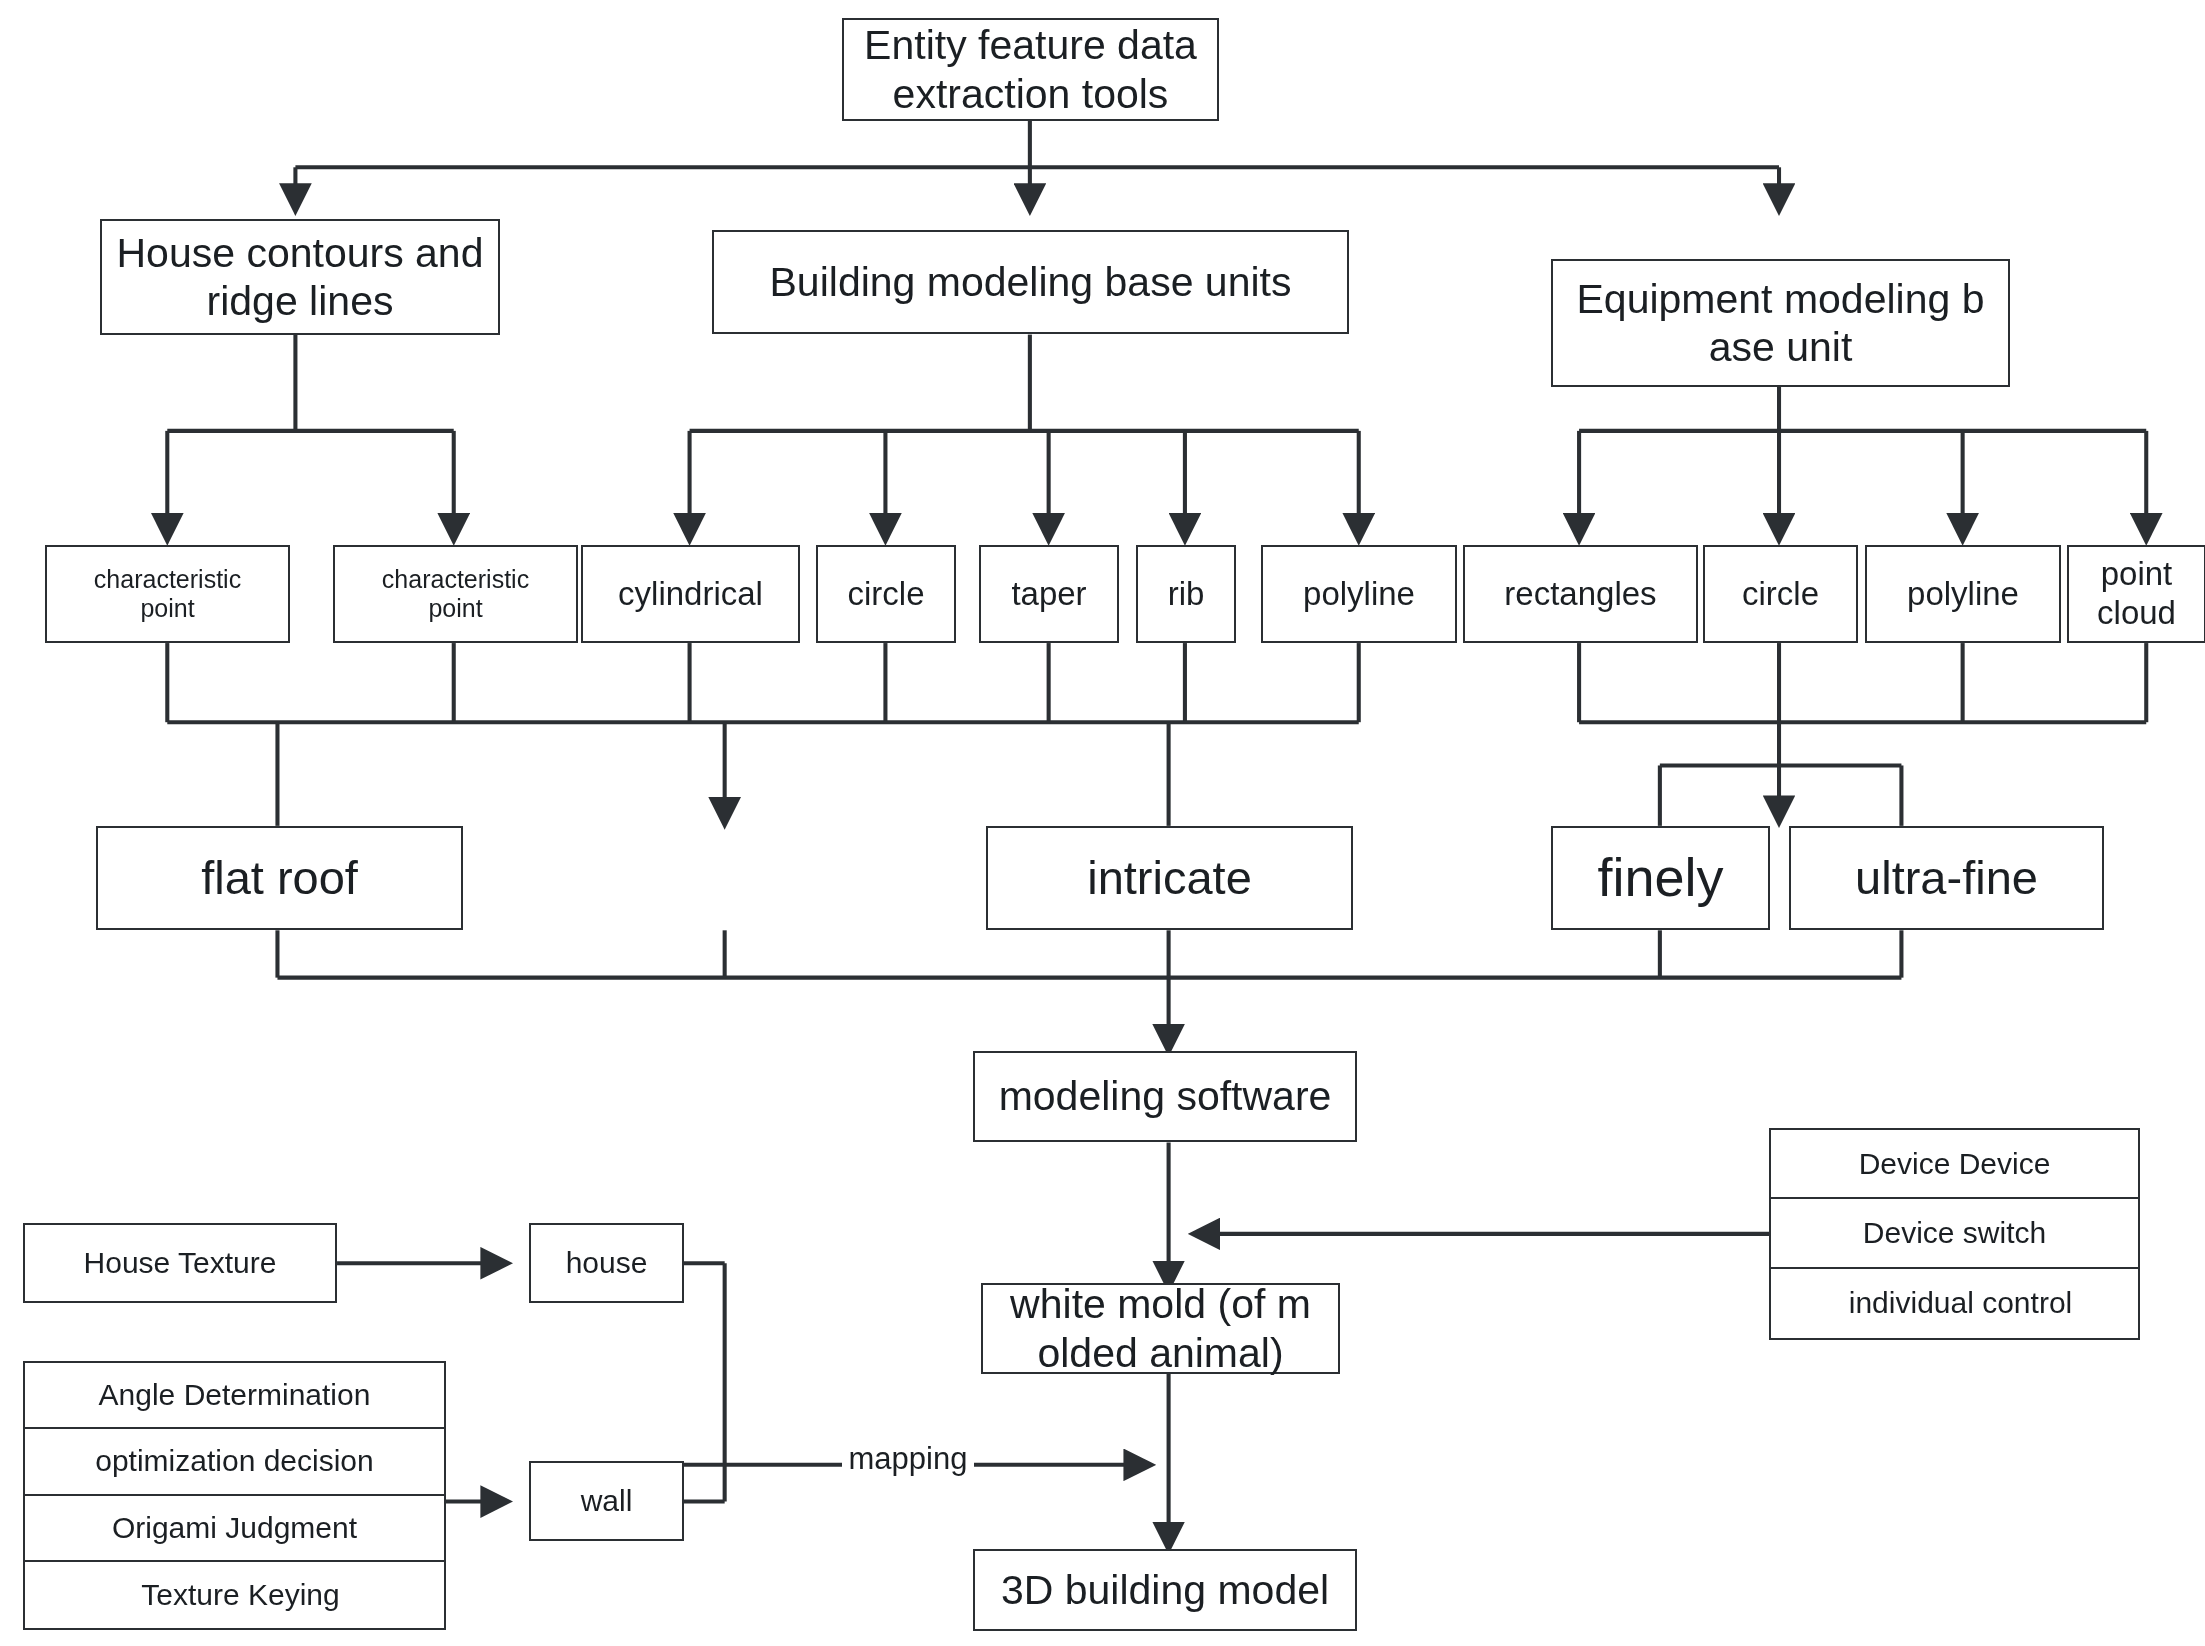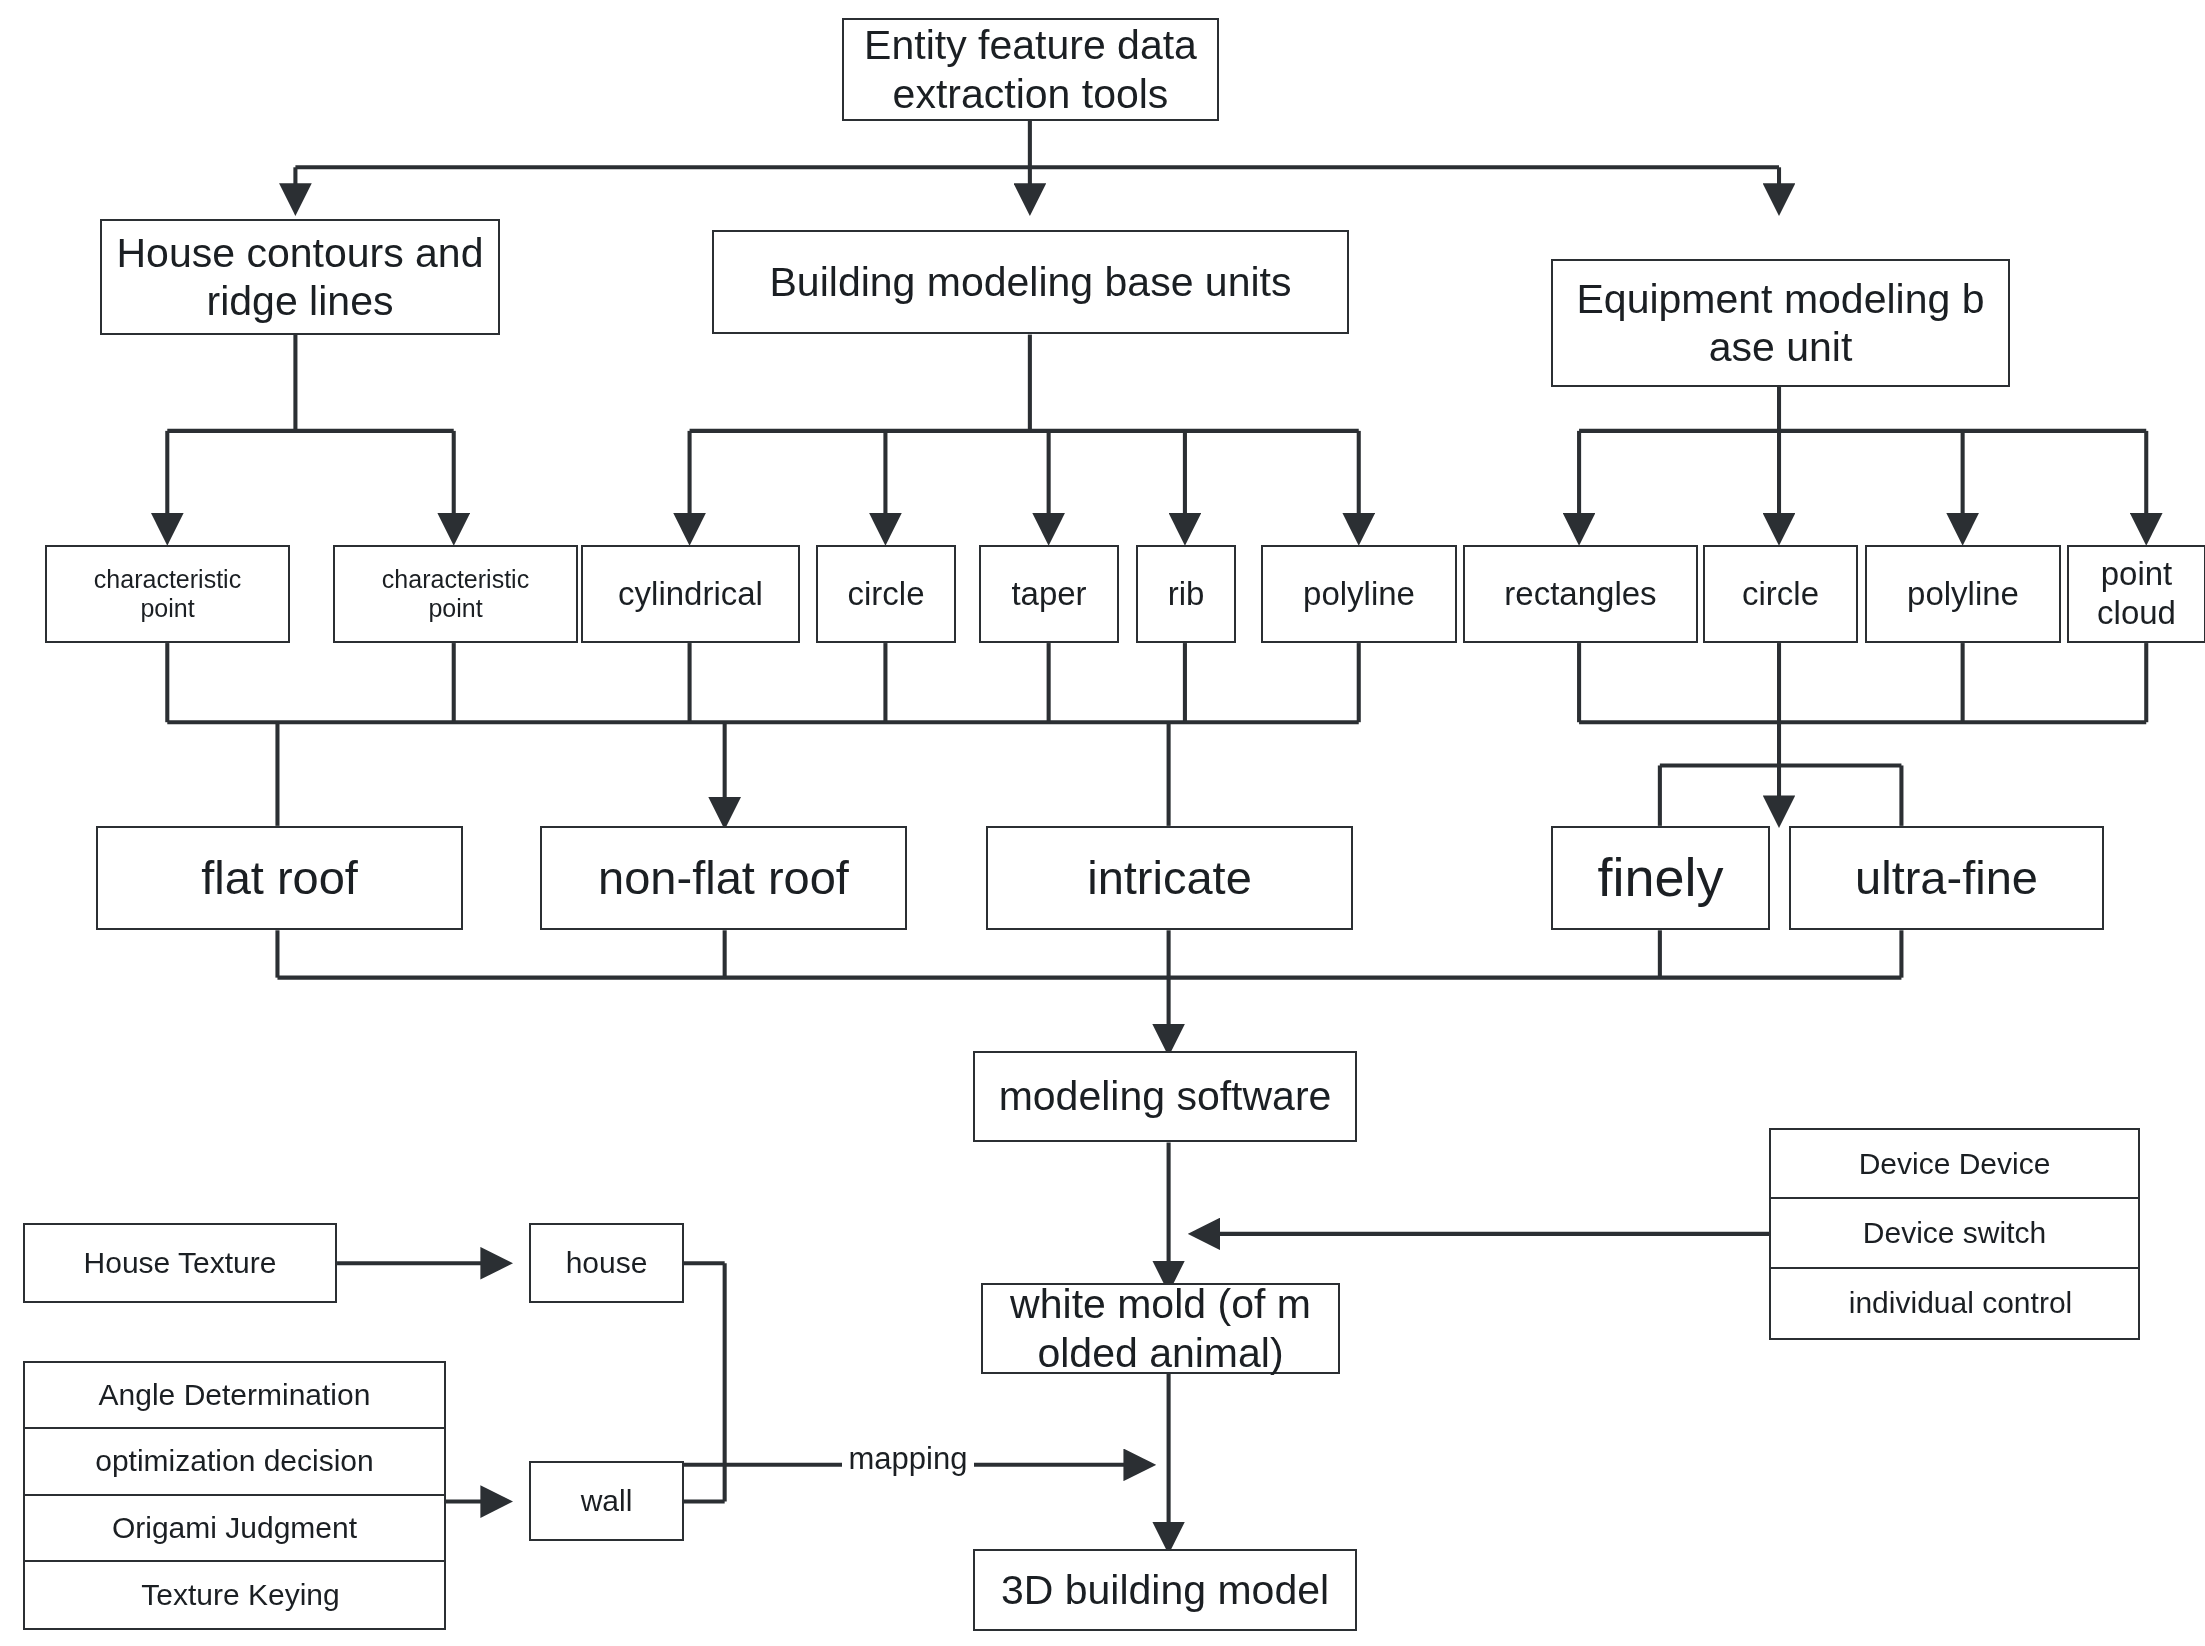--- a/index.html
+++ b/index.html
@@ -160,23 +160,20 @@
     <span>polyline</span>
   </div>
   <div class="node f-lg" style="left:2067px;top:545px;width:139px;height:98px;">
     <span>point
 cloud</span>
   </div>
 
   <div class="node f-xl" style="left:96px;top:826px;width:367px;height:104px;font-size:47px;">
     <span>flat roof</span>
   </div>
-  <div class="node f-xl" style="left:540px;top:826px;width:367px;height:104px;font-size:47px;">
-    <span>non-flat roof</span>
-  </div>
   <div class="node f-xl" style="left:986px;top:826px;width:367px;height:104px;font-size:47px;">
     <span>intricate</span>
   </div>
   <div class="node f-xl" style="left:1551px;top:826px;width:219px;height:104px;font-size:54px;">
     <span>finely</span>
   </div>
   <div class="node f-xl" style="left:1789px;top:826px;width:315px;height:104px;font-size:47px;">
     <span>ultra-fine</span>
   </div>
 

